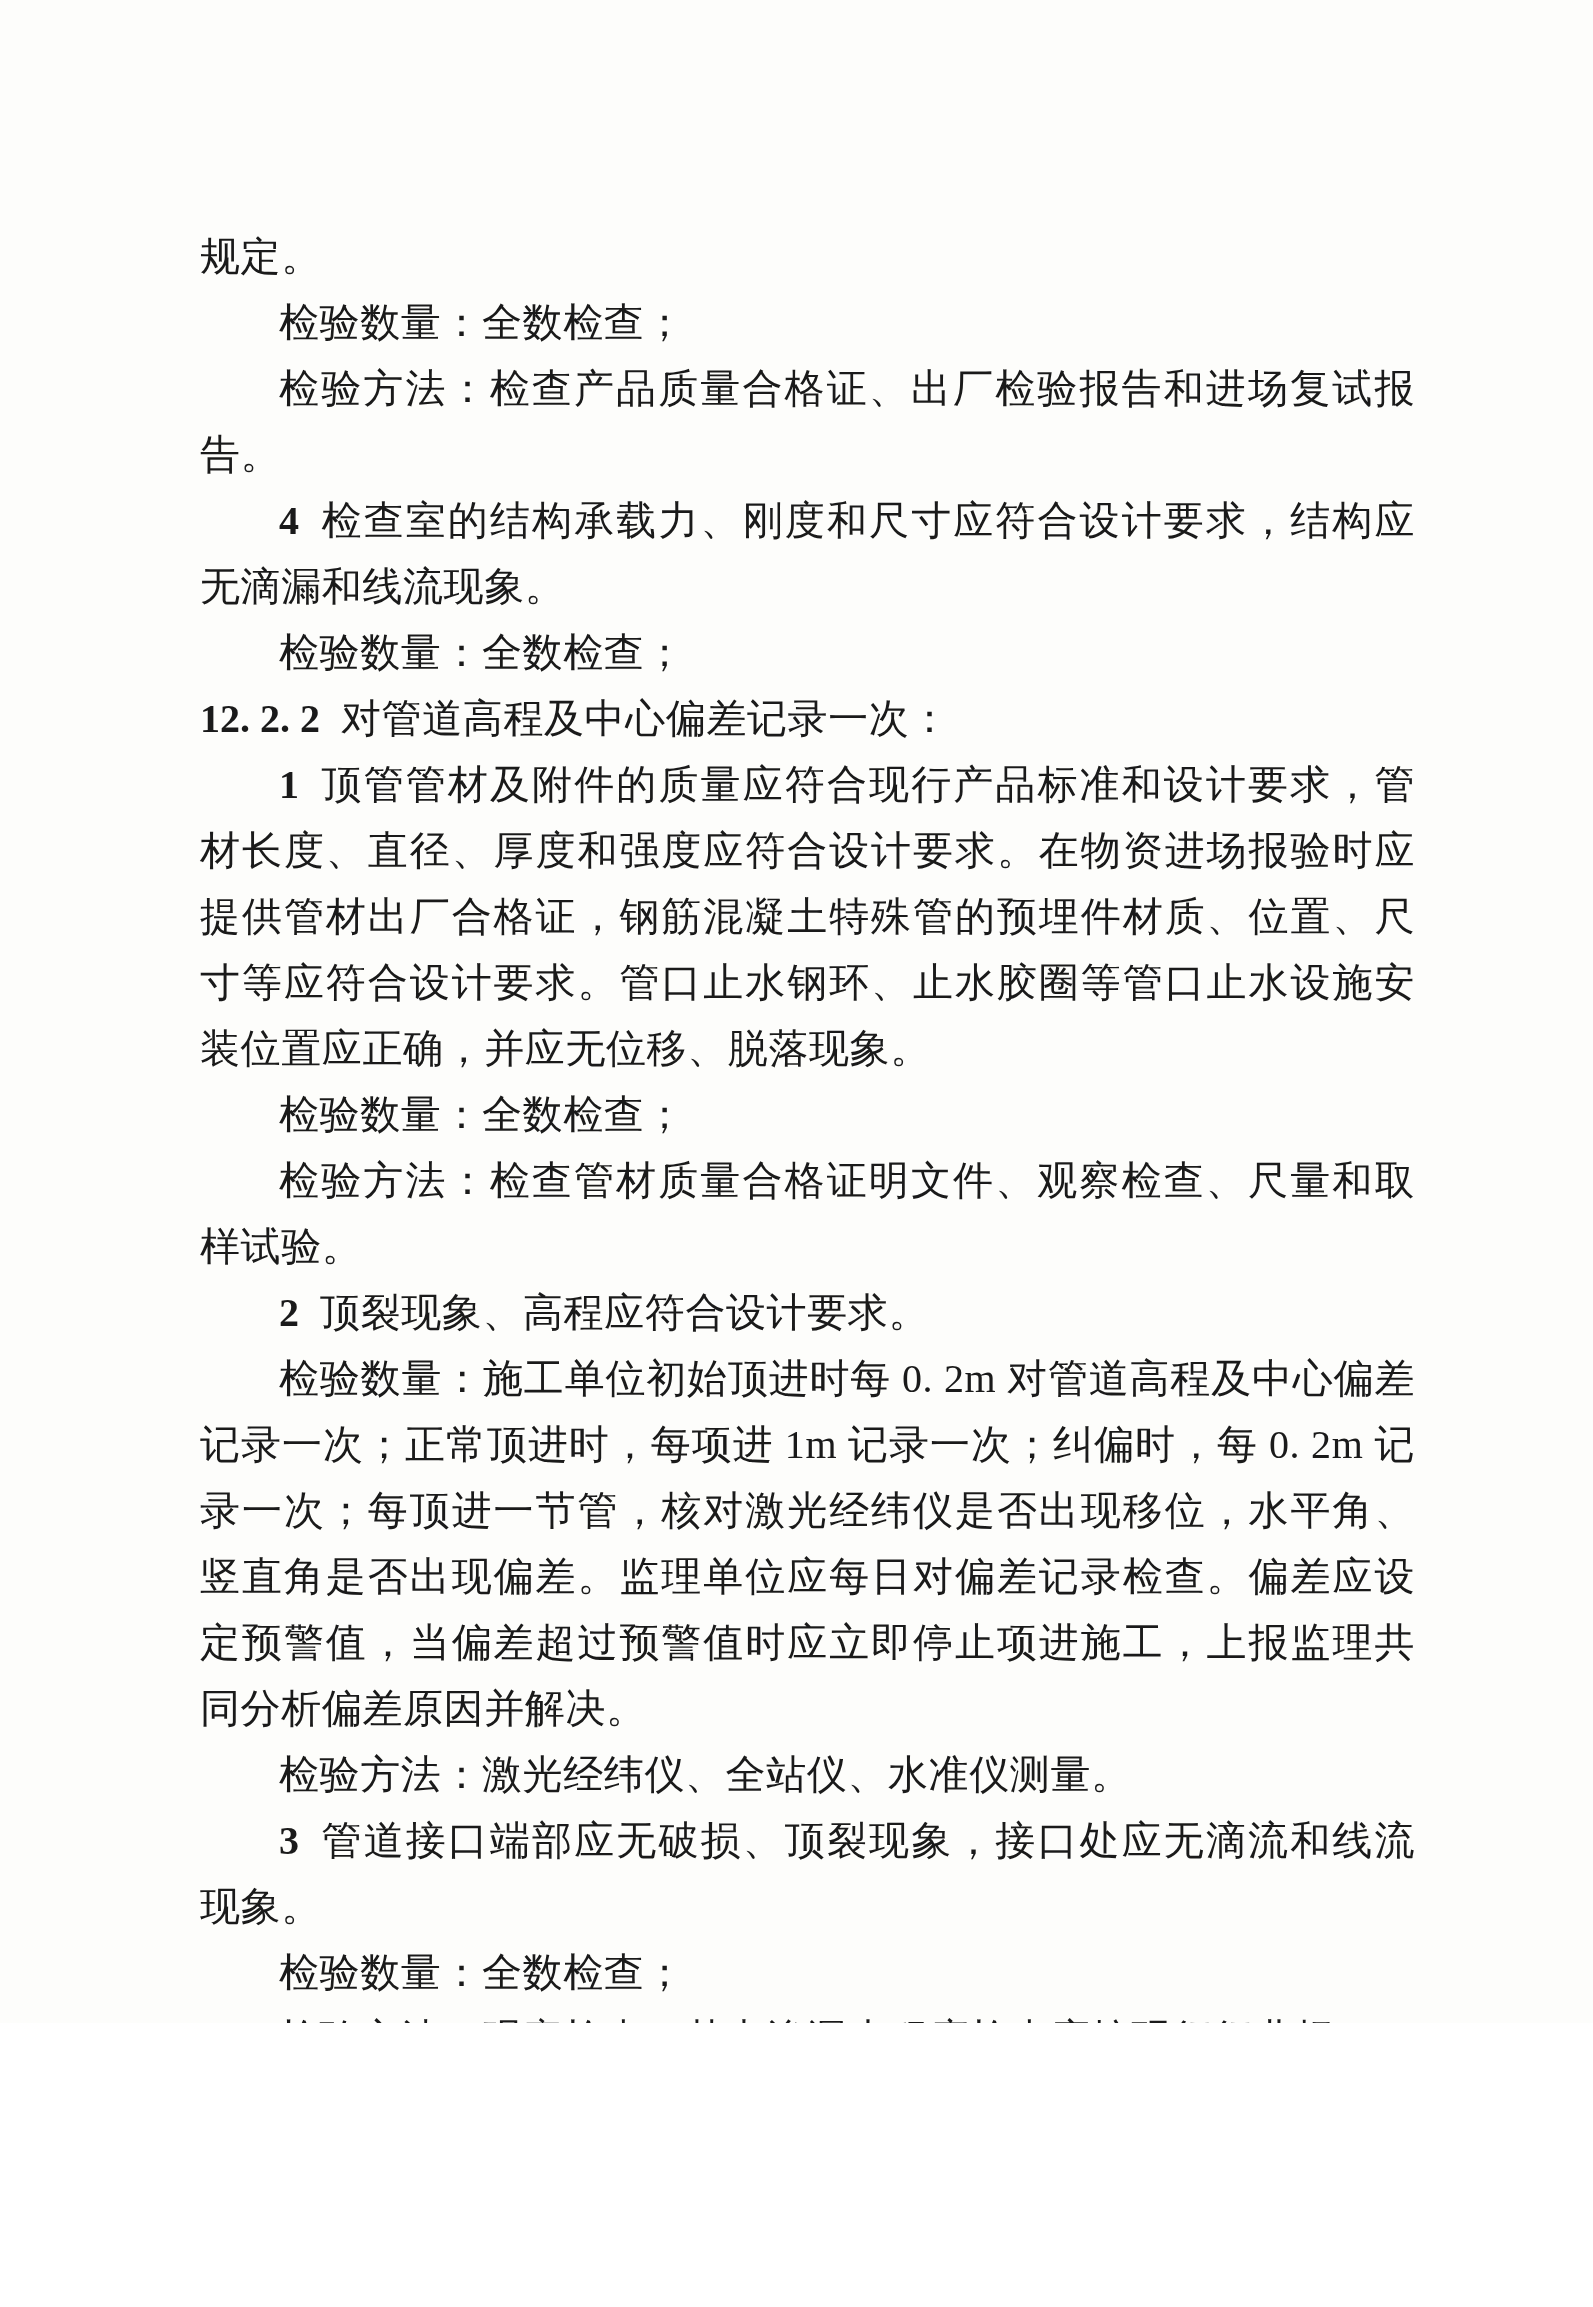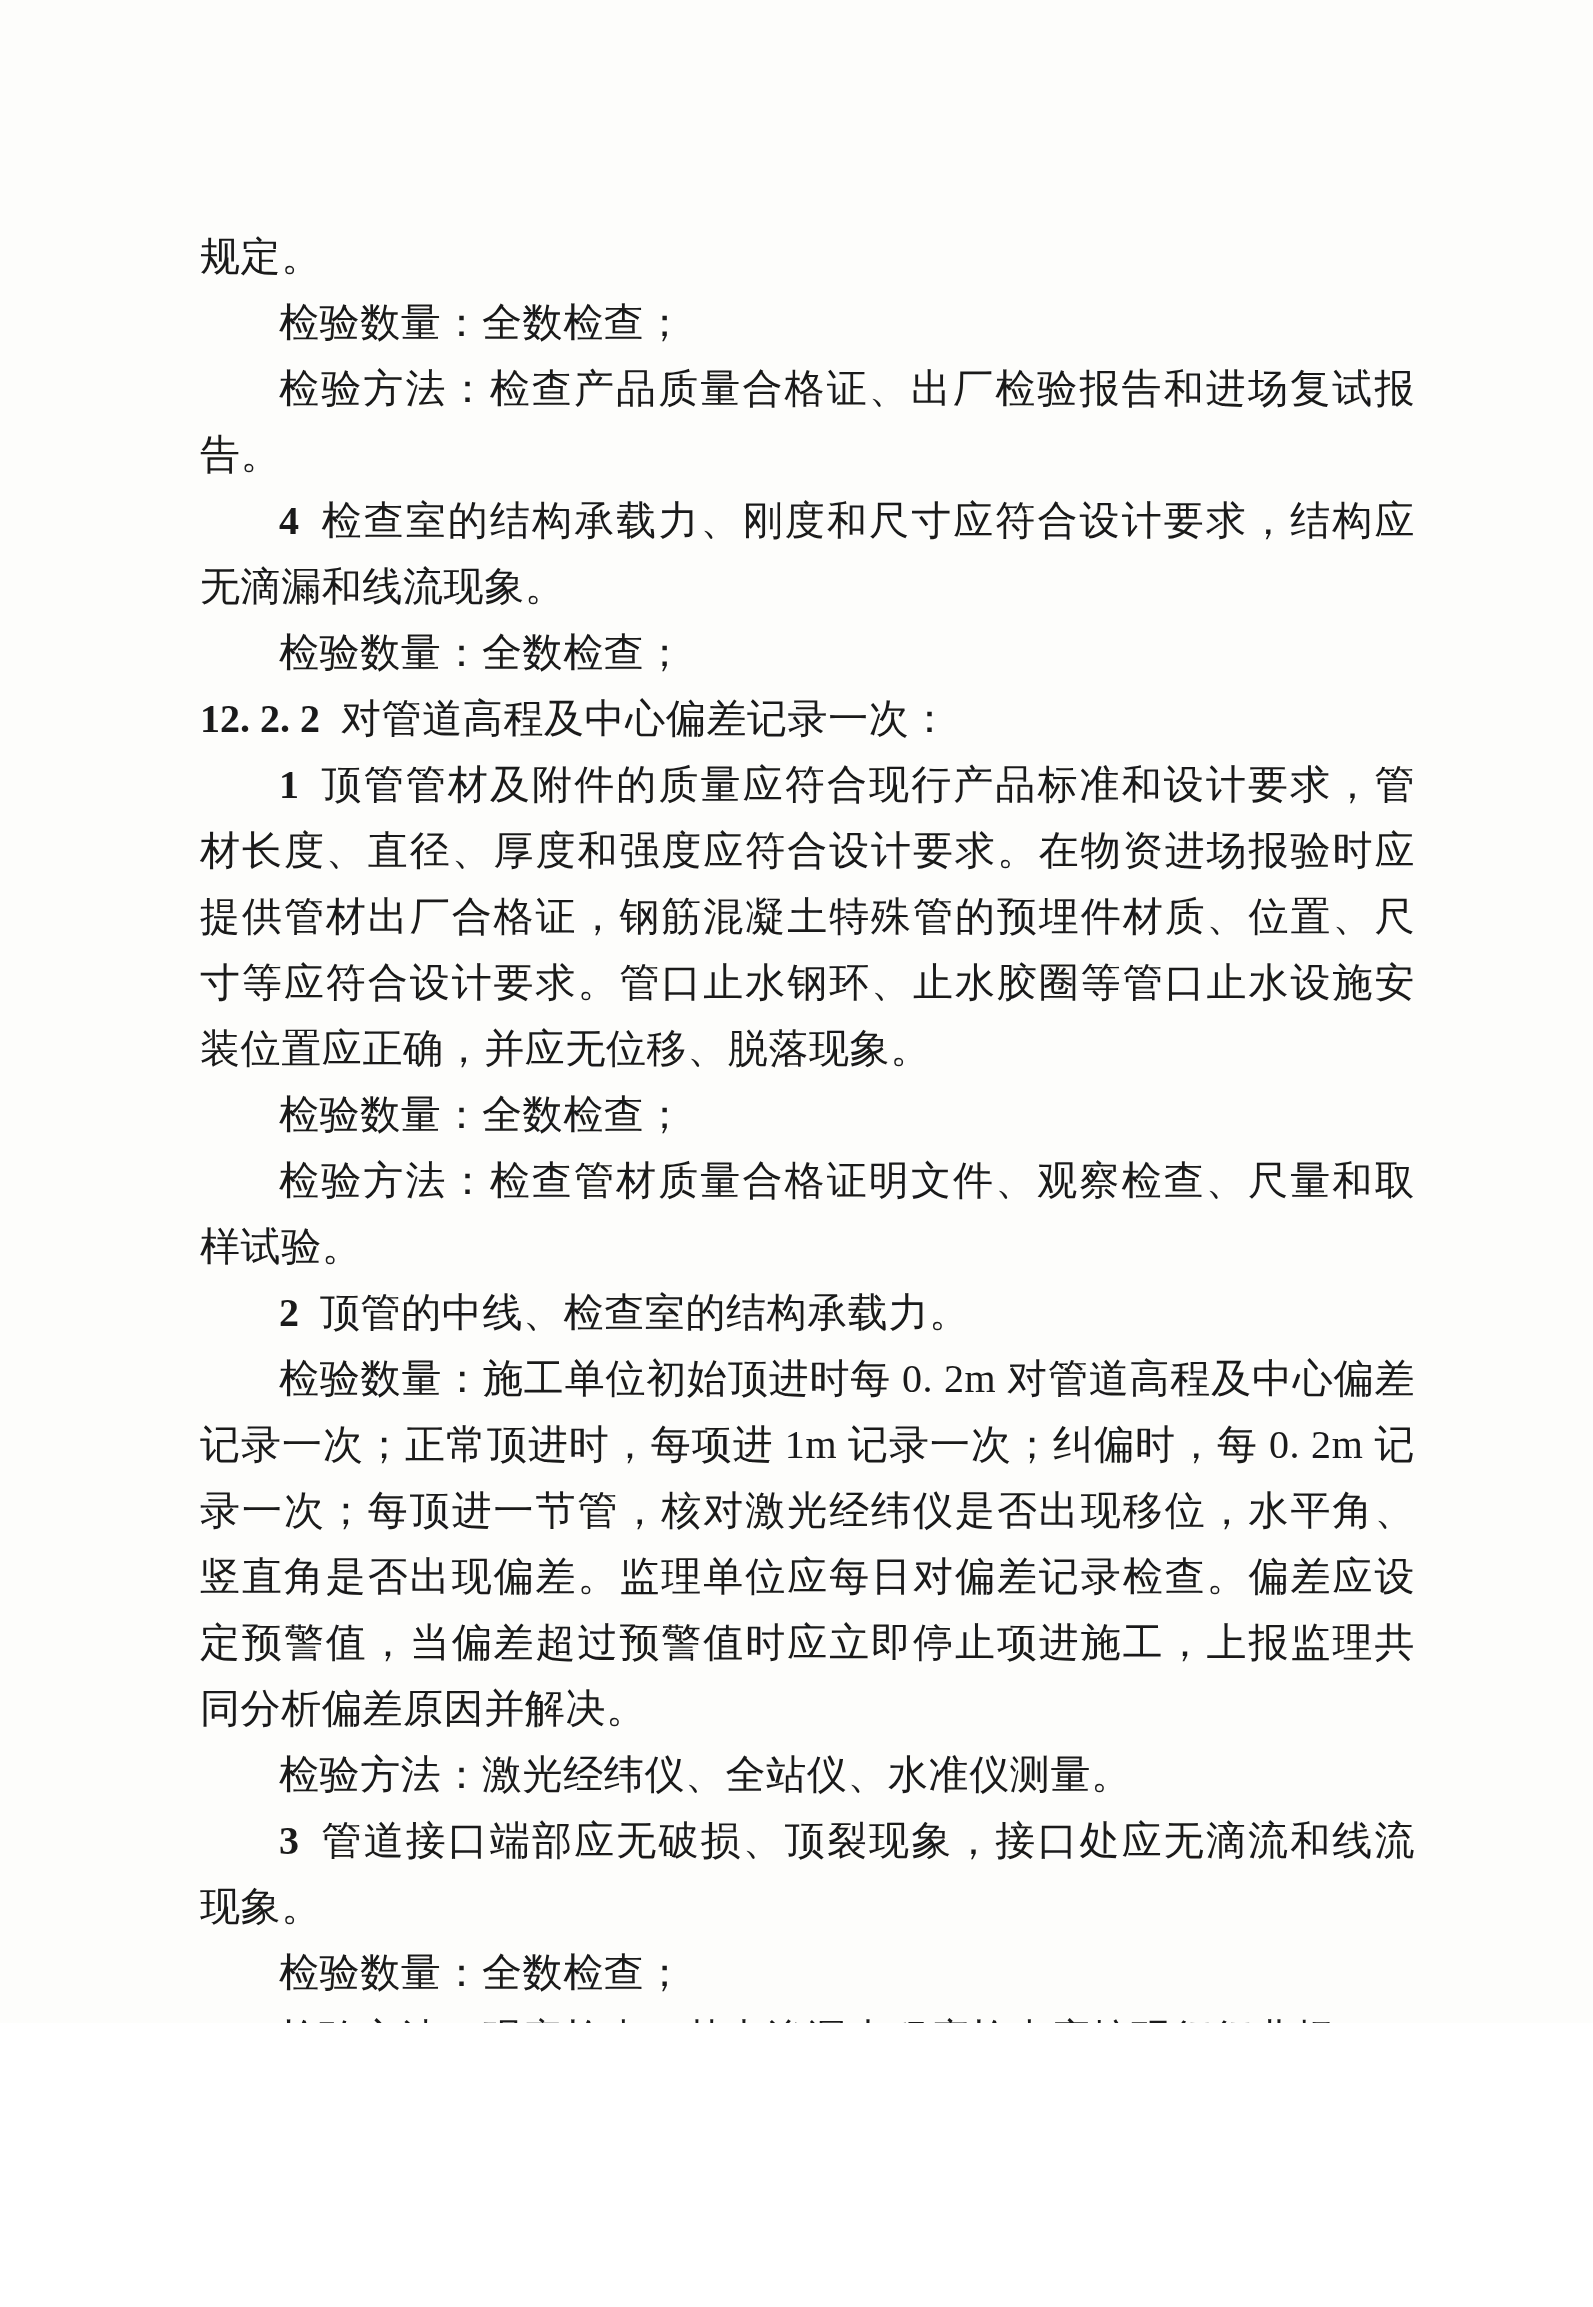--- a/index.html
+++ b/index.html
@@ -144,21 +144,21 @@
 
 
     <p class="para clause"><span class="cnum lat">12. 2. 2</span><span class="gap"></span><span>对管道高程及中心偏差记录一次：</span></p>
 
     <p class="para numitem"><span class="num lat">1</span><span class="gap"></span><span>顶管管材及附件的质量应符合现行产品标准和设计要求，管材长度、直径、厚度和强度应符合设计要求。在物资进场报验时应提供管材出厂合格证，钢筋混凝土特殊管的预埋件材质、位置、尺寸等应符合设计要求。管口止水钢环、止水胶圈等管口止水设施安装位置应正确，并应无位移、脱落现象。</span></p>
 
     <p class="para indent">检验数量：全数检查；</p>
 
     <p class="para indent">检验方法：检查管材质量合格证明文件、观察检查、尺量和取样试验。</p>
 
-    <p class="para numitem"><span class="num lat">2</span><span class="gap"></span><span>顶管的中线、检查室的结构承载力。</span></p>
+    <p class="para numitem"><span class="num lat">2</span><span class="gap"></span><span>顶裂现象、高程应符合设计要求。</span></p>
 
     <p class="para indent">检验数量：施工单位初始顶进时每 0. 2m 对管道高程及中心偏差记录一次；正常顶进时，每项进 1m 记录一次；纠偏时，每 0. 2m 记录一次；每顶进一节管，核对激光经纬仪是否出现移位，水平角、竖直角是否出现偏差。监理单位应每日对偏差记录检查。偏差应设定预警值，当偏差超过预警值时应立即停止项进施工，上报监理共同分析偏差原因并解决。</p>
 
     <p class="para indent">检验方法：激光经纬仪、全站仪、水准仪测量。</p>
 
     <p class="para numitem"><span class="num lat">3</span><span class="gap"></span><span>管道接口端部应无破损、顶裂现象，接口处应无滴流和线流现象。</span></p>
 
     <p class="para indent">检验数量：全数检查；</p>
 
     <p class="para indent">检验方法：观察检查，其中渗漏水程度检查应按现行行业标</p>

